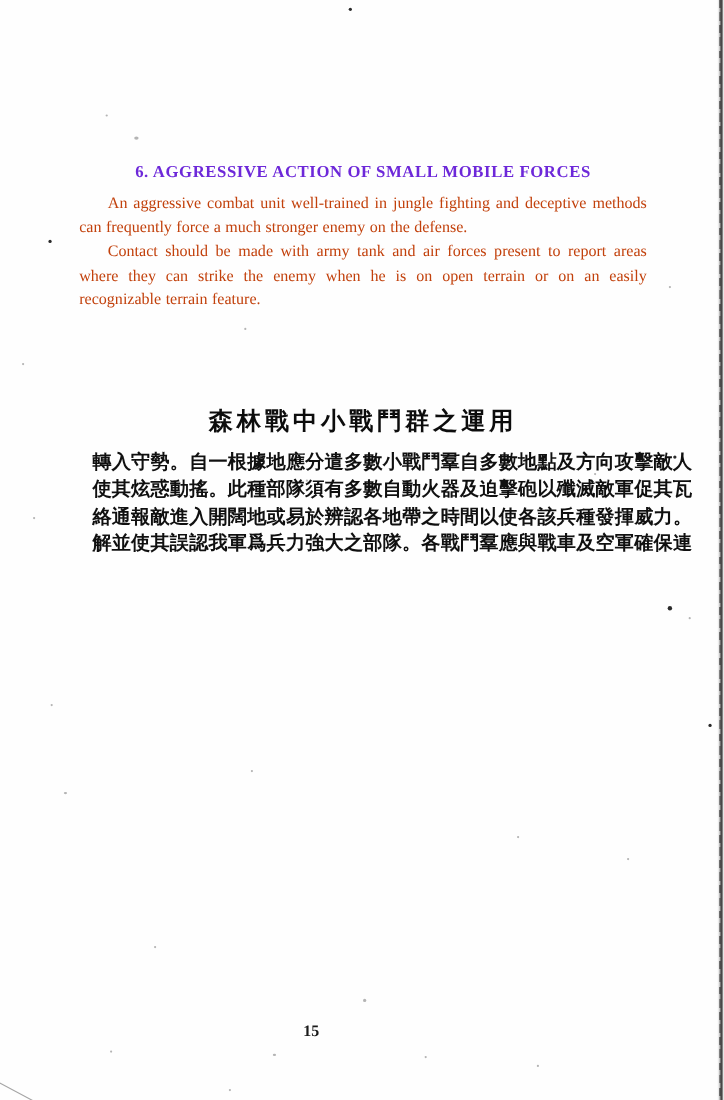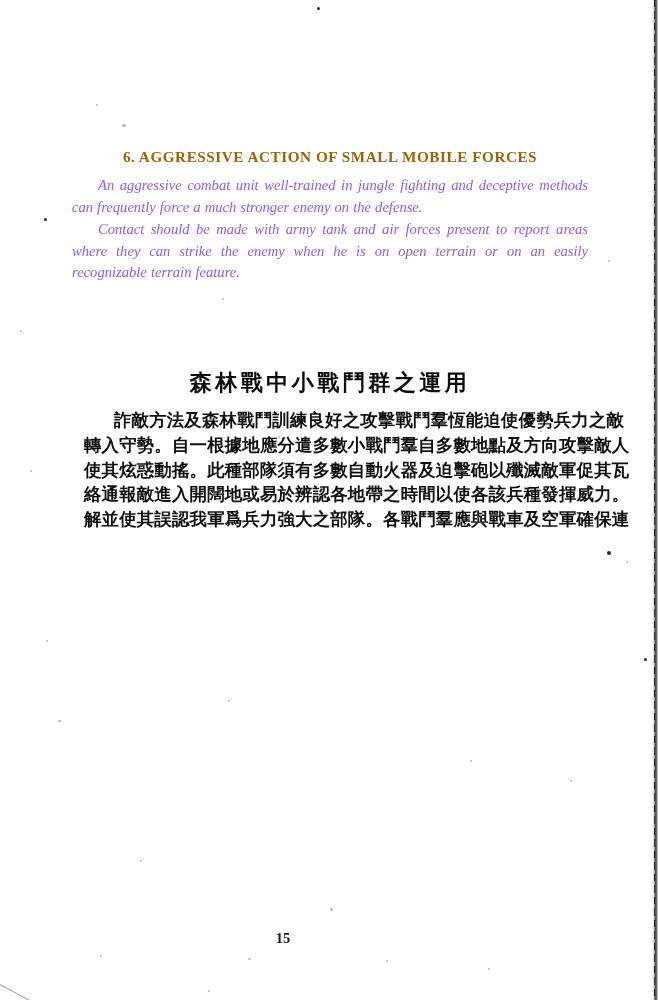--- a/index.html
+++ b/index.html
@@ -68,33 +68,32 @@
     width: 516px;
   }
 
   .section-heading {
     font-weight: bold;
     font-size: 15.2px;
     letter-spacing: 0.55px;
     text-align: center;
     margin: 0 0 9px 0;
     white-space: nowrap;
-    color: #a16207;
+    color: #6d28d9;
   }
 
   .en-para {
     font-size: 14.6px;
     line-height: 21.6px;
     text-align: justify;
     text-justify: inter-word;
     margin: 0 0 1px 0;
     text-indent: 26px;
-    color: #8b5cf6;
+    color: #c2410c;
     word-spacing: 0.4px;
-    font-style: italic;
   }
 
   
   .cn-title {
     text-align: center;
     font-size: 22px;
     letter-spacing: 3.5px;
     margin: 84px 0 10px 0;
     font-family: "DejaVu Sans", "Liberation Sans", sans-serif;
     font-weight: 600;
@@ -170,21 +169,20 @@
     <h1 class="section-heading">6. AGGRESSIVE ACTION OF SMALL MOBILE FORCES</h1>
 
     <p class="en-para">An aggressive combat unit well-trained in jungle fighting and deceptive methods can frequently force a much stronger enemy on the defense.</p>
 
 
     <p class="en-para">Contact should be made with army tank and air forces present to report areas where they can strike the enemy when he is on open terrain or on an easily recognizable terrain feature.</p>
 
     <h2 class="cn-title">森林戰中小戰鬥群之運用</h2>
 
     <div class="cn-body">
-      <div class="cn-line first">詐敵方法及森林戰鬥訓練良好之攻擊戰鬥羣恆能迫使優勢兵力之敵</div>
       <div class="cn-line">轉入守勢。自一根據地應分遣多數小戰鬥羣自多數地點及方向攻擊敵人</div>
       <div class="cn-line">使其炫惑動搖。此種部隊須有多數自動火器及迫擊砲以殲滅敵軍促其瓦</div>
       <div class="cn-line">絡通報敵進入開闊地或易於辨認各地帶之時間以使各該兵種發揮威力。</div>
       <div class="cn-line">解並使其誤認我軍爲兵力強大之部隊。各戰鬥羣應與戰車及空軍確保連</div>
     </div>
 
   </div>
 
   <div class="folio">15</div>
 

